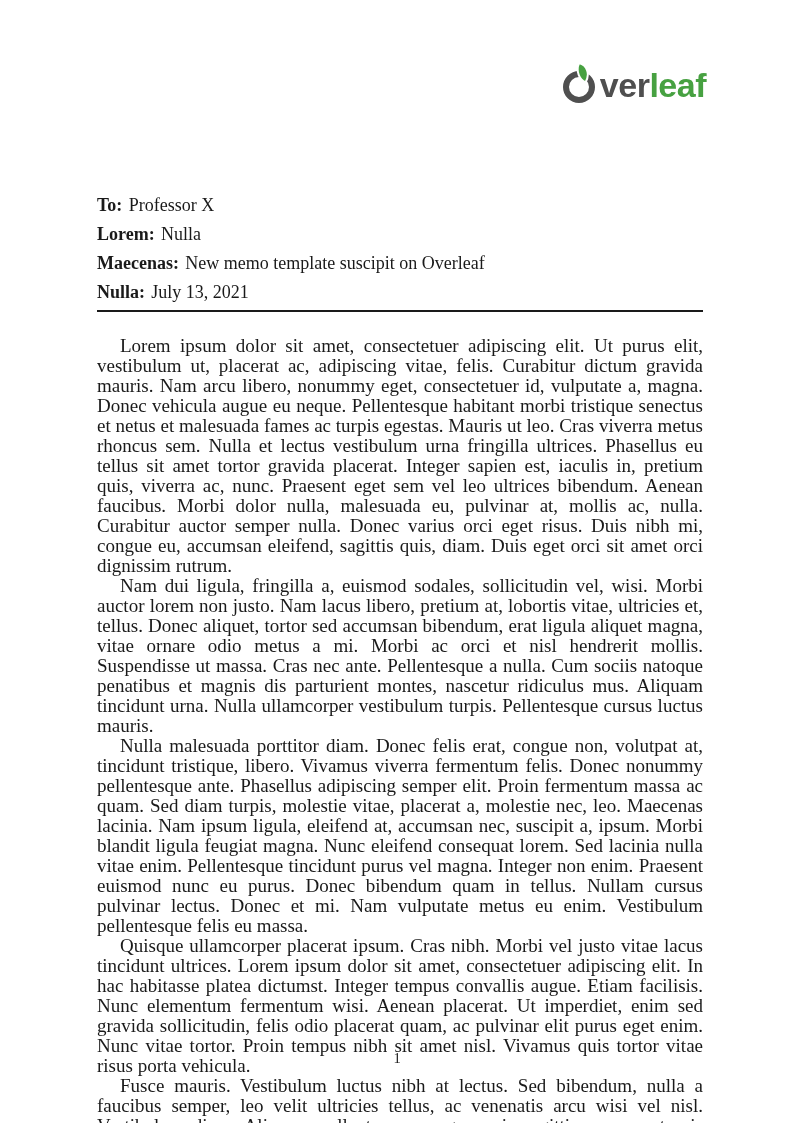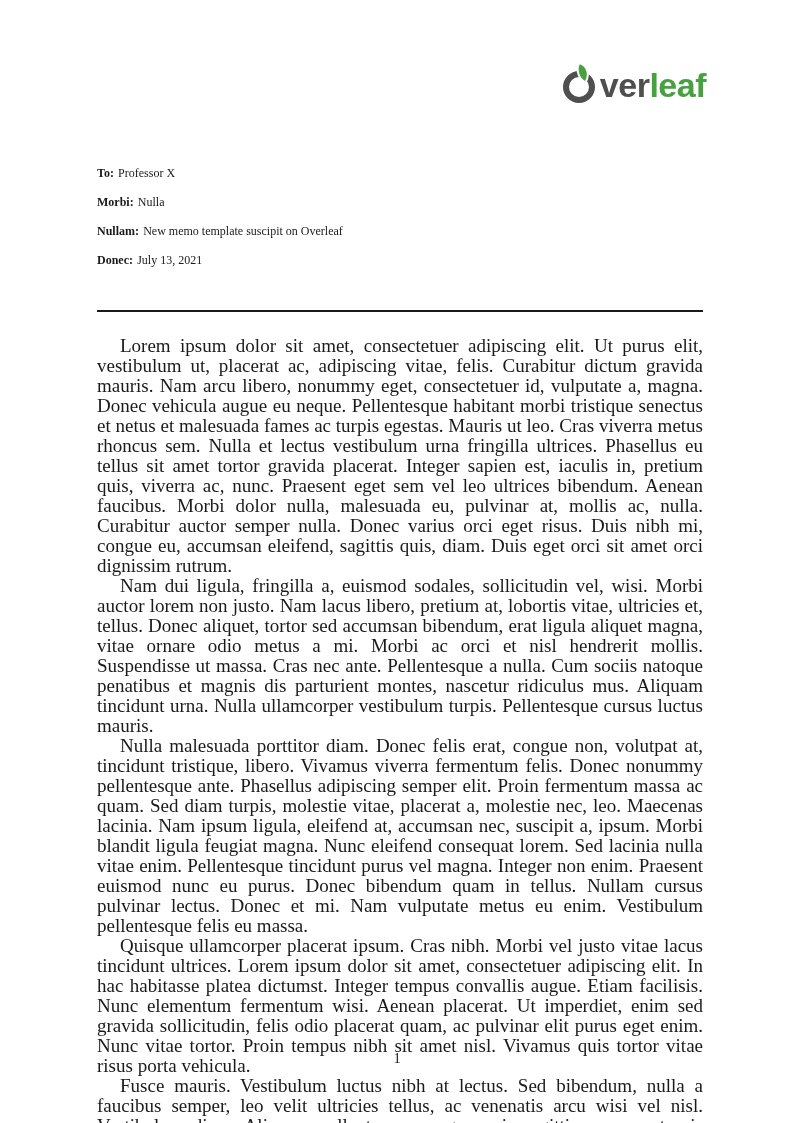--- a/index.html
+++ b/index.html
@@ -31,24 +31,24 @@
       letter-spacing: -0.5px;
       line-height: 1;
       padding-top: 4px;
     }
     .logo-gray  { color: #4f4f4f; }
     .logo-green { color: #47a141; }
 
     
     .memo-header {
       position: absolute;
-      top: 164px;
+      top: 196px;
       left: 97px;
       width: 606px;
-      font-size: 12px;
+      font-size: 18px;
     }
     .field { line-height: 19px; margin-bottom: 10px; }
     .field .label { font-weight: bold; margin-right: 0.35em; }
 
     
     .rule {
       position: absolute;
       top: 310px;
       left: 97px;
       width: 606px;
@@ -90,27 +90,27 @@
       <path d="M20 1 C28 3 31.5 12 26.5 20.5 C20.5 17.5 16.5 9.5 20 1 Z" stroke="#ffffff" stroke-width="2" fill="#47a141"></path>
     </svg>
     <span class="logo-text"><span class="logo-gray">ver</span><span class="logo-green">leaf</span></span>
   </div>
 
   <div class="memo-header">
     <div class="field">
       <span class="label">To:</span><span class="value">Professor X</span>
     </div>
     <div class="field">
-      <span class="label">Morbi:</span><span class="value">Nulla</span>
+      <span class="label">Lorem:</span><span class="value">Nulla</span>
     </div>
     <div class="field">
-      <span class="label">Nullam:</span><span class="value">New memo template suscipit on Overleaf</span>
+      <span class="label">Maecenas:</span><span class="value">New memo template suscipit on Overleaf</span>
     </div>
     <div class="field">
-      <span class="label">Donec:</span><span class="value">July 13, 2021</span>
+      <span class="label">Nulla:</span><span class="value">July 13, 2021</span>
     </div>
   </div>
 
   <hr class="rule">
 
   <div class="body-text">
     <p>Lorem ipsum dolor sit amet, consectetuer adipiscing elit. Ut purus elit, vestibulum ut, placerat ac, adipiscing vitae, felis. Curabitur dictum gravida mauris. Nam arcu libero, nonummy eget, consectetuer id, vulputate a, magna. Donec vehicula augue eu neque. Pellentesque habitant morbi tristique senectus et netus et malesuada fames ac turpis egestas. Mauris ut leo. Cras viverra metus rhoncus sem. Nulla et lectus vestibulum urna fringilla ultrices. Phasellus eu tellus sit amet tortor gravida placerat. Integer sapien est, iaculis in, pretium quis, viverra ac, nunc. Praesent eget sem vel leo ultrices bibendum. Aenean faucibus. Morbi dolor nulla, malesuada eu, pulvinar at, mollis ac, nulla. Curabitur auctor semper nulla. Donec varius orci eget risus. Duis nibh mi, congue eu, accumsan eleifend, sagittis quis, diam. Duis eget orci sit amet orci dignissim rutrum.</p>
     <p>Nam dui ligula, fringilla a, euismod sodales, sollicitudin vel, wisi. Morbi auctor lorem non justo. Nam lacus libero, pretium at, lobortis vitae, ultricies et, tellus. Donec aliquet, tortor sed accumsan bibendum, erat ligula aliquet magna, vitae ornare odio metus a mi. Morbi ac orci et nisl hendrerit mollis. Suspendisse ut massa. Cras nec ante. Pellentesque a nulla. Cum sociis natoque penatibus et magnis dis parturient montes, nascetur ridiculus mus. Aliquam tincidunt urna. Nulla ullamcorper vestibulum turpis. Pellentesque cursus luctus mauris.</p>
     <p>Nulla malesuada porttitor diam. Donec felis erat, congue non, volutpat at, tincidunt tristique, libero. Vivamus viverra fermentum felis. Donec nonummy pellentesque ante. Phasellus adipiscing semper elit. Proin fermentum massa ac quam. Sed diam turpis, molestie vitae, placerat a, molestie nec, leo. Maecenas lacinia. Nam ipsum ligula, eleifend at, accumsan nec, suscipit a, ipsum. Morbi blandit ligula feugiat magna. Nunc eleifend consequat lorem. Sed lacinia nulla vitae enim. Pellentesque tincidunt purus vel magna. Integer non enim. Praesent euismod nunc eu purus. Donec bibendum quam in tellus. Nullam cursus pulvinar lectus. Donec et mi. Nam vulputate metus eu enim. Vestibulum pellentesque felis eu massa.</p>
     <p>Quisque ullamcorper placerat ipsum. Cras nibh. Morbi vel justo vitae lacus tincidunt ultrices. Lorem ipsum dolor sit amet, consectetuer adipiscing elit. In hac habitasse platea dictumst. Integer tempus convallis augue. Etiam facilisis. Nunc elementum fermentum wisi. Aenean placerat. Ut imperdiet, enim sed gravida sollicitudin, felis odio placerat quam, ac pulvinar elit purus eget enim. Nunc vitae tortor. Proin tempus nibh sit amet nisl. Vivamus quis tortor vitae risus porta vehicula.</p>

